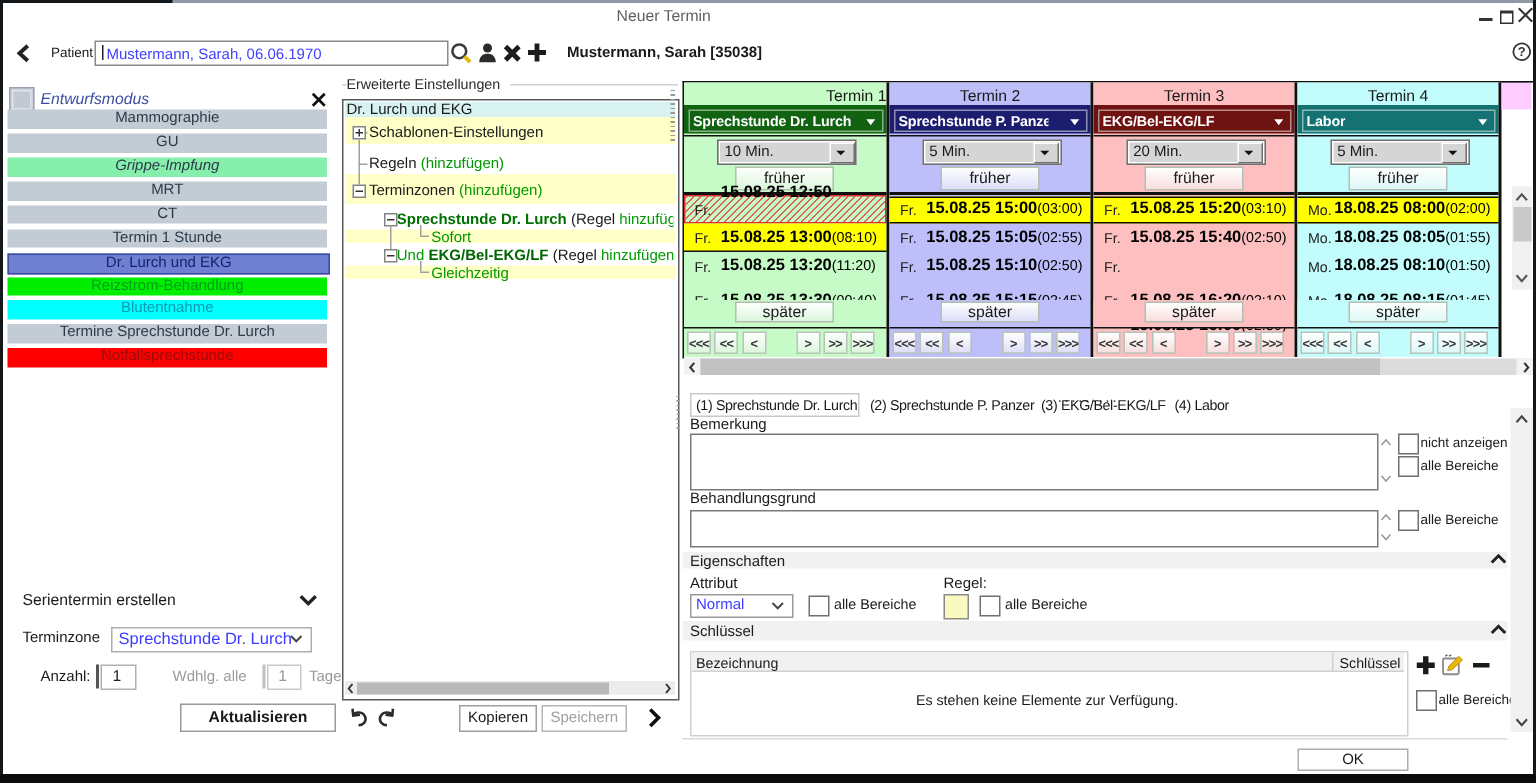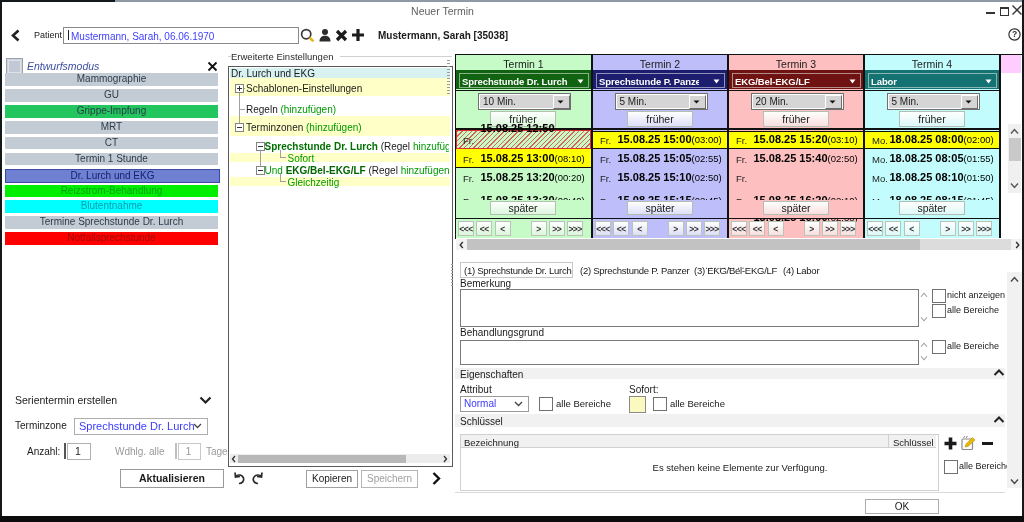--- a/index.html
+++ b/index.html
@@ -50,21 +50,21 @@
   </svg>
 <div class="t" style="left:378px;top:29px;font-weight:bold;font-size:10px;">Mustermann, Sarah [35038]</div>
 <div class="a" style="left:6px;top:58px;width:15px;height:15px;background:#cdd3dd;border:1px solid #9aa2b0;"></div>
 <div class="a" style="left:8px;top:60px;width:11px;height:11px;background:#c3c9d4;border:1px solid #dde1e8;"></div>
 <div class="t" style="left:27px;top:60px;font-style:italic;color:#3b4da0;">Entwurfsmodus</div>
 <svg style="left:207px;top:61px" width="11" height="11" viewBox="0 0 11 11">
     <path d="M1.5 1.5 L9.5 9.5 M9.5 1.5 L1.5 9.5" stroke="#111" stroke-width="1.8"></path>
   </svg>
 <div class="a" style="left:5px;top:73.0px;width:213px;height:12.8px;background:#c3cbd4;font-size:10px;color:#2d3b49;text-align:center;line-height:12.5px;">Mammographie</div>
 <div class="a" style="left:5px;top:88.9px;width:213px;height:12.8px;background:#c3cbd4;font-size:10px;color:#2d3b49;text-align:center;line-height:12.5px;">GU</div>
-<div class="a" style="left:5px;top:104.9px;width:213px;height:12.8px;background:#22c55e;font-size:10px;color:#2d3b49;text-align:center;line-height:12.5px;">Grippe-Impfung</div>
+<div class="a" style="left:5px;top:104.9px;width:213px;height:12.8px;background:#86efac;font-size:10px;color:#2d3b49;text-align:center;line-height:12.5px;font-style:italic;">Grippe-Impfung</div>
 <div class="a" style="left:5px;top:120.8px;width:213px;height:12.8px;background:#c3cbd4;font-size:10px;color:#2d3b49;text-align:center;line-height:12.5px;">MRT</div>
 <div class="a" style="left:5px;top:136.7px;width:213px;height:12.8px;background:#c3cbd4;font-size:10px;color:#2d3b49;text-align:center;line-height:12.5px;">CT</div>
 <div class="a" style="left:5px;top:152.7px;width:213px;height:12.8px;background:#c3cbd4;font-size:10px;color:#2d3b49;text-align:center;line-height:12.5px;">Termin 1 Stunde</div>
 <div class="a" style="left:5px;top:168.6px;width:213px;height:12.8px;background:#6f7fd2;border:1px solid #3a4aa0;font-size:10px;color:#13246b;text-align:center;line-height:12.5px;">Dr. Lurch und EKG</div>
 <div class="a" style="left:5px;top:184.5px;width:213px;height:12.8px;background:#00ef00;font-size:10px;color:#00a018;text-align:center;line-height:12.5px;">Reizstrom-Behandlung</div>
 <div class="a" style="left:5px;top:200.4px;width:213px;height:12.8px;background:#00ffff;font-size:10px;color:#0a9cb4;text-align:center;line-height:12.5px;">Blutentnahme</div>
 <div class="a" style="left:5px;top:216.4px;width:213px;height:12.8px;background:#c3cbd4;font-size:10px;color:#2d3b49;text-align:center;line-height:12.5px;">Termine Sprechstunde Dr. Lurch</div>
 <div class="a" style="left:5px;top:232.3px;width:213px;height:12.8px;background:#ff0000;font-size:10px;color:#9c0a0a;text-align:center;line-height:12.5px;">Notfallsprechstunde</div>
 <div class="t" style="left:15px;top:394px;font-size:10.5px;">Serientermin erstellen</div>
 <svg style="left:199px;top:396px" width="13" height="9" viewBox="0 0 13 9">
@@ -139,21 +139,21 @@
     <path d="M12 1.5 L11.5 6 L7 5.5" fill="none" stroke="#2b2b2b" stroke-width="1.7"></path>
   </svg>
 <div class="btn" style="left:306px;top:470px;width:50px;height:16px;border:1px solid #9f9f9f;line-height:16px;">Kopieren</div>
 <div class="btn" style="left:361px;top:470px;width:55px;height:16px;border:1px solid #b5b5b5;line-height:16px;color:#9f9f9f;">Speichern</div>
 <svg style="left:430px;top:471px" width="12" height="15" viewBox="0 0 12 15">
     <path d="M3.5 2 L9 7.5 L3.5 13" stroke="#111" stroke-width="2.4" fill="none"></path>
   </svg>
 <div class="a" style="left:455px;top:54px;width:567px;height:1px;background:#111;"></div>
 <div class="a" style="left:455px;top:54px;width:1px;height:185px;background:#111;"></div>
 <div class="a" style="left:456px;top:55px;width:135px;height:183px;background:#c6fac6;"></div>
-<div class="t" style="left:456px;top:58px;width:135px;text-align:center;font-size:10.5px;">Termin 1</div>
+<div class="t" style="left:456px;top:58px;width:135px;text-align:right;font-size:10.5px;">Termin 1</div>
 <div class="a" style="left:456px;top:70px;width:135px;height:19px;background:#116311;"></div>
 <div class="a" style="left:458.5px;top:72.5px;width:128px;height:13px;border:1px solid rgba(235,240,235,0.55);"></div>
 <div class="t" style="left:462px;top:74.5px;color:#fff;font-weight:bold;font-size:9.5px;max-width:107px;overflow:hidden;letter-spacing:-0.1px;">Sprechstunde Dr. Lurch</div>
 <svg style="left:577px;top:79px" width="7" height="5" viewBox="0 0 7 5">
     <path d="M0.5 0.5 L3.5 4.5 L6.5 0.5" fill="#fff"></path>
   </svg>
 <div class="a" style="left:456px;top:89.5px;width:135px;height:1px;background:#111;"></div>
 <div class="a" style="left:478.0px;top:93px;width:91px;height:15px;background:#d5d5d5;border:1px solid #707070;box-shadow:inset 0 0 0 1px #fff;"></div>
 <div class="t" style="left:483.0px;top:95px;font-size:10px;">10 Min.</div>
 <div class="a" style="left:552.5px;top:94.5px;width:15px;height:12px;background:#d5d5d5;border-top:1px solid #fff;border-left:1px solid #fff;border-right:1px solid #6e6e6e;border-bottom:1px solid #6e6e6e;"></div>
@@ -162,21 +162,21 @@
   </svg>
 <div class="a" style="left:490px;top:111px;width:66px;height:15.5px;box-sizing:border-box;background:linear-gradient(180deg,#fdfffd,#dcf6dc);border:1px solid #b4bfb4;font-size:10.5px;text-align:center;line-height:14px;color:#1a1a1a;">früher</div>
 <div class="a" style="left:456px;top:128px;width:135px;height:1.5px;background:#111;"></div>
 <div class="a" style="left:456px;top:129.5px;width:135px;height:19.80000000000001px;background:repeating-linear-gradient(135deg,rgba(220,50,50,0.75) 0 1px,transparent 1px 3.3px);border:1.5px solid #dd3030;box-sizing:border-box;"></div>
 <div class="t" style="left:463px;top:133.9px;font-size:9.5px;color:#222;">Fr.</div>
 <div class="t" style="left:480.5px;top:122px;font-size:11px;font-weight:bold;color:#000;">15.08.25 12:50<span style="font-size:9.5px;font-weight:normal;"></span></div>
 <div class="a" style="left:456px;top:149.3px;width:135px;height:18.69999999999999px;background:#ffff00;border-bottom:1.5px solid #111;box-sizing:border-box;"></div>
 <div class="t" style="left:463px;top:153.2px;font-size:9.5px;color:#222;">Fr.</div>
 <div class="t" style="left:480.5px;top:152.2px;font-size:11px;font-weight:bold;color:#000;">15.08.25 13:00<span style="font-size:9.5px;font-weight:normal;">(08:10)</span></div>
 <div class="t" style="left:463px;top:172.0px;font-size:9.5px;color:#222;">Fr.</div>
-<div class="t" style="left:480.5px;top:171.0px;font-size:11px;font-weight:bold;color:#000;">15.08.25 13:20<span style="font-size:9.5px;font-weight:normal;">(00:20)</span></div>
+<div class="t" style="left:480.5px;top:171.0px;font-size:11px;font-weight:bold;color:#000;">15.08.25 13:20<span style="font-size:9.5px;font-weight:normal;">(11:20)</span></div>
 <div class="t" style="left:463px;top:194.5px;font-size:9.5px;color:#222;">Fr.</div>
 <div class="t" style="left:480.5px;top:193.5px;font-size:11px;font-weight:bold;color:#000;">15.08.25 13:30<span style="font-size:9.5px;font-weight:normal;">(00:40)</span></div>
 <div class="a" style="left:456px;top:199.5px;width:135px;height:18px;background:#c6fac6;"></div>
 <div class="a" style="left:490px;top:200.5px;width:66px;height:14.5px;box-sizing:border-box;background:linear-gradient(180deg,#fdfffd,#dcf6dc);border:1px solid #b4bfb4;font-size:10.5px;text-align:center;line-height:13px;color:#1a1a1a;">später</div>
 <div class="a" style="left:456px;top:217.5px;width:135px;height:1.5px;background:#111;"></div>
 <div class="a" style="left:458px;top:220.5px;width:16px;height:15px;background:linear-gradient(180deg,#ffffff,#dcf6dc);border:1px solid #b9c4b9;box-sizing:border-box;font-size:8.5px;text-align:center;line-height:14px;color:#333;letter-spacing:-0.5px;font-weight:bold;">&lt;&lt;&lt;</div>
 <div class="a" style="left:476.3px;top:220.5px;width:16px;height:15px;background:linear-gradient(180deg,#ffffff,#dcf6dc);border:1px solid #b9c4b9;box-sizing:border-box;font-size:8.5px;text-align:center;line-height:14px;color:#333;letter-spacing:-0.5px;font-weight:bold;">&lt;&lt;</div>
 <div class="a" style="left:494.6px;top:220.5px;width:16px;height:15px;background:linear-gradient(180deg,#ffffff,#dcf6dc);border:1px solid #b9c4b9;box-sizing:border-box;font-size:8.5px;text-align:center;line-height:14px;color:#333;letter-spacing:-0.5px;font-weight:bold;">&lt;</div>
 <div class="a" style="left:530.5px;top:220.5px;width:16px;height:15px;background:linear-gradient(180deg,#ffffff,#dcf6dc);border:1px solid #b9c4b9;box-sizing:border-box;font-size:8.5px;text-align:center;line-height:14px;color:#333;letter-spacing:-0.5px;font-weight:bold;">&gt;</div>
 <div class="a" style="left:548.8px;top:220.5px;width:16px;height:15px;background:linear-gradient(180deg,#ffffff,#dcf6dc);border:1px solid #b9c4b9;box-sizing:border-box;font-size:8.5px;text-align:center;line-height:14px;color:#333;letter-spacing:-0.5px;font-weight:bold;">&gt;&gt;</div>
@@ -337,42 +337,42 @@
     <path d="M1 1.5 L4.5 5.5 L8 1.5" stroke="#999" stroke-width="1.2" fill="none"></path>
   </svg>
 <div class="cb" style="left:931.5px;top:339.5px;"></div>
 <div class="t" style="left:947px;top:340px;font-size:9px;">alle Bereiche</div>
 <div class="a" style="left:455px;top:368px;width:550px;height:10.5px;background:#f1f1f1;"></div>
 <div class="t" style="left:460px;top:367.5px;font-size:10px;">Eigenschaften</div>
 <svg style="left:993px;top:369px" width="12" height="8" viewBox="0 0 12 8">
     <path d="M1.5 6 L6 1.5 L10.5 6" stroke="#222" stroke-width="2" fill="none"></path>
   </svg>
 <div class="t" style="left:460px;top:383px;font-size:10px;">Attribut</div>
-<div class="t" style="left:629px;top:383px;font-size:10px;">Sofort:</div>
+<div class="t" style="left:629px;top:383px;font-size:10px;">Regel:</div>
 <div class="a" style="left:459.5px;top:395.5px;width:67px;height:14px;background:#fff;border:1px solid #9a9a9a;"></div>
 <div class="t" style="left:464px;top:397px;color:#3b3bff;font-size:10px;">Normal</div>
 <svg style="left:514px;top:401px" width="9" height="6" viewBox="0 0 9 6">
     <path d="M1 1 L4.5 4.5 L8 1" stroke="#444" stroke-width="1.3" fill="none"></path>
   </svg>
 <div class="cb" style="left:538.5px;top:396.5px;"></div>
 <div class="t" style="left:556px;top:397px;font-size:9.5px;">alle Bereiche</div>
 <div class="a" style="left:629px;top:395.5px;width:15px;height:15px;background:#fafac0;border:1px solid #8a8a8a;"></div>
 <div class="cb" style="left:652.5px;top:397px;"></div>
 <div class="t" style="left:670px;top:397px;font-size:9.5px;">alle Bereiche</div>
 <div class="a" style="left:455px;top:413.5px;width:550px;height:13px;background:#f1f1f1;"></div>
 <div class="t" style="left:460px;top:415px;font-size:10px;">Schlüssel</div>
 <svg style="left:993px;top:416px" width="12" height="8" viewBox="0 0 12 8">
     <path d="M1.5 6 L6 1.5 L10.5 6" stroke="#222" stroke-width="2" fill="none"></path>
   </svg>
 <div class="a" style="left:459.5px;top:434px;width:477px;height:54.5px;background:#fff;border:1px solid #d0d0d0;"></div>
 <div class="a" style="left:460.5px;top:435px;width:475px;height:12px;background:#f1f1f1;border-bottom:1px solid #d0d0d0;"></div>
 <div class="t" style="left:464px;top:435.5px;font-size:9.5px;">Bezeichnung</div>
 <div class="t" style="left:893px;top:435.5px;font-size:9.5px;">Schlüssel</div>
 <div class="a" style="left:888px;top:435px;width:1px;height:12px;background:#d0d0d0;"></div>
-<div class="t" style="left:459.5px;top:461px;width:477px;text-align:center;font-size:9.5px;padding-left:42px;">Es stehen keine Elemente zur Verfügung.</div>
+<div class="t" style="left:459.5px;top:461px;width:477px;text-align:center;font-size:9.5px;">Es stehen keine Elemente zur Verfügung.</div>
 <svg style="left:944px;top:437px" width="13" height="13" viewBox="0 0 13 13">
     <path d="M6.5 0.5 L6.5 12.5 M0.5 6.5 L12.5 6.5" stroke="#1a1a1a" stroke-width="3.6"></path>
   </svg>
 <svg style="left:961px;top:436px" width="16" height="15" viewBox="0 0 16 15">
 <rect x="1" y="3" width="10.5" height="10.5" rx="1" fill="#fff" stroke="#8a8a8a" stroke-width="1.2"></rect>
 <path d="M4 11 L5 8 L11.5 1.5 L14 4 L7 10.5 Z" fill="#e9b80c" stroke="#b88e06" stroke-width="0.6"></path>
 <path d="M2.5 1.5 L4 0.5 M5 1.5 L6.5 0.5" stroke="#555" stroke-width="0.9"></path>
 </svg>
 <div class="a" style="left:981.5px;top:441.5px;width:11px;height:3.6px;background:#1a1a1a;"></div>
 <div class="cb" style="left:943.5px;top:459.5px;"></div>

